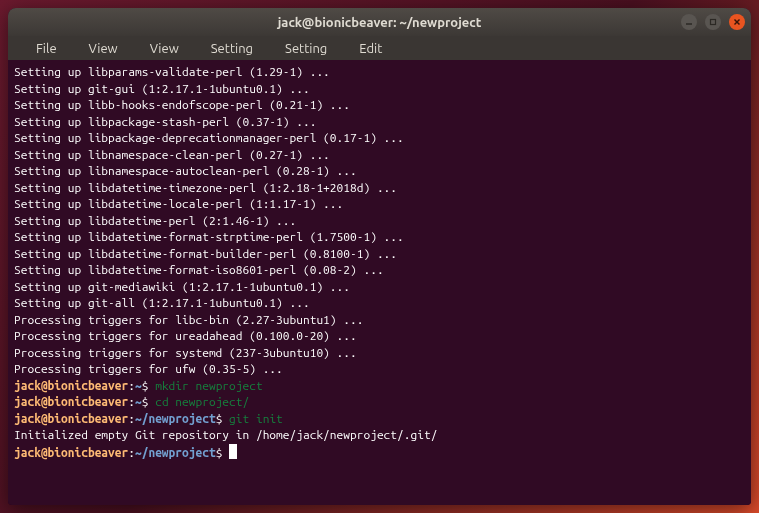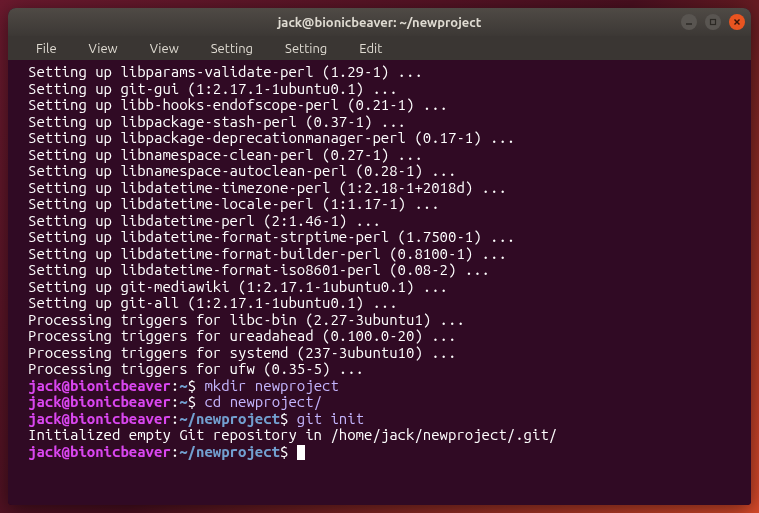--- a/index.html
+++ b/index.html
@@ -69,32 +69,32 @@
     .menu-item {
       color: #dfdbd2;
       font-family: Ubuntu, sans-serif;
       font-size: 13px;
       padding: 2px 8px;
       cursor: pointer;
     }
     .terminal-body {
       flex: 1;
       background: #300a24;
-      padding: 4px 20px;
+      padding: 4px 6px;
       overflow: hidden;
-      font-size: 15px;
+      font-size: 12px;
       line-height: 16.5px;
       color: #ffffff;
       white-space: pre;
     }
     .line { white-space: pre; }
-    .user { color: #d946ef; font-weight: bold; }
+    .user { color: #fdba74; font-weight: bold; }
     .path { color: #729fcf; font-weight: bold; }
     .sym { color: #ffffff; }
-    .cmd { color: #c4b5fd; }
+    .cmd { color: #15803d; }
     .cursor {
       display: inline-block;
       width: 8px;
       height: 15px;
       background: #ffffff;
       vertical-align: text-bottom;
     }
   </style>
 </head>
 <body>

